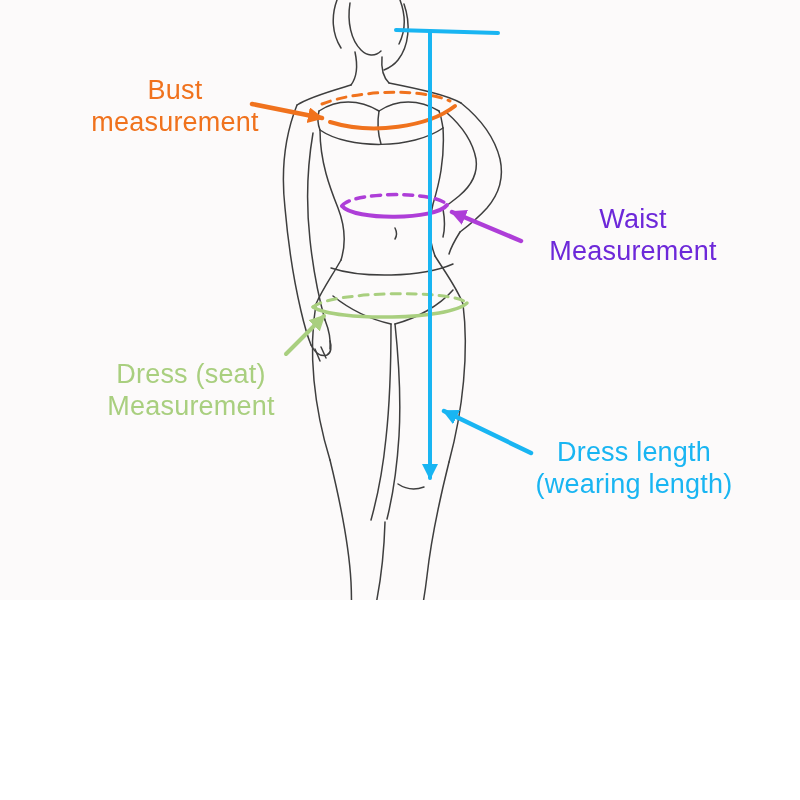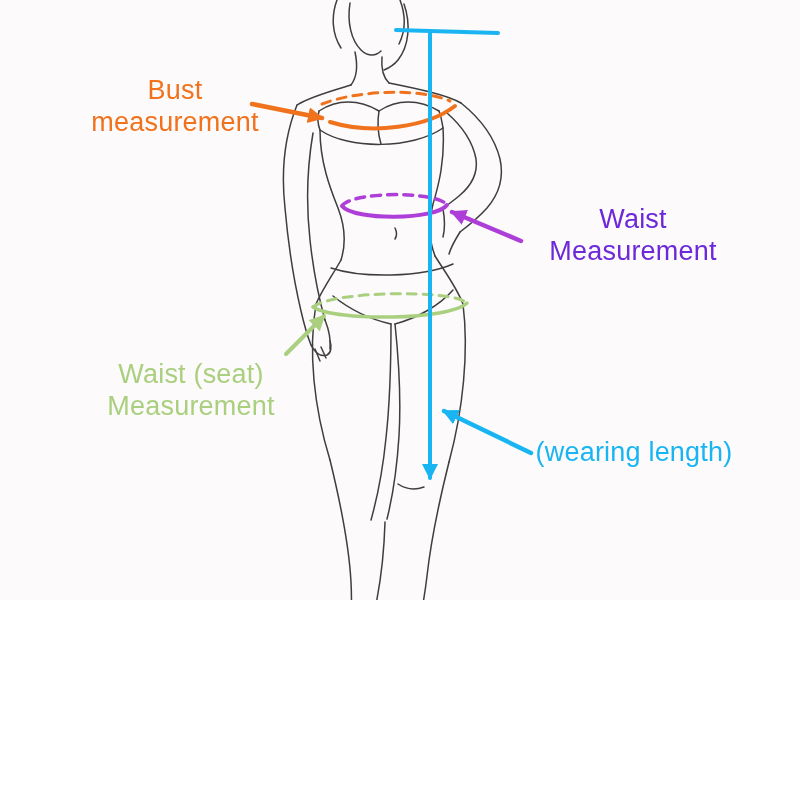--- a/index.html
+++ b/index.html
@@ -133,21 +133,22 @@
     <span>Bust</span>
     <span>measurement</span>
   </div>
 
   <div class="measure-label lbl-waist">
     <span>Waist</span>
     <span>Measurement</span>
   </div>
 
   <div class="measure-label lbl-hips">
-    <span>Waist (seat)</span>
+    <span>Dress (seat)</span>
     <span>Measurement</span>
   </div>
 
   <div class="measure-label lbl-dress">
+    <span>Dress length</span>
     <span>(wearing length)</span>
   </div>
 
 </div>
 
 </body></html>

